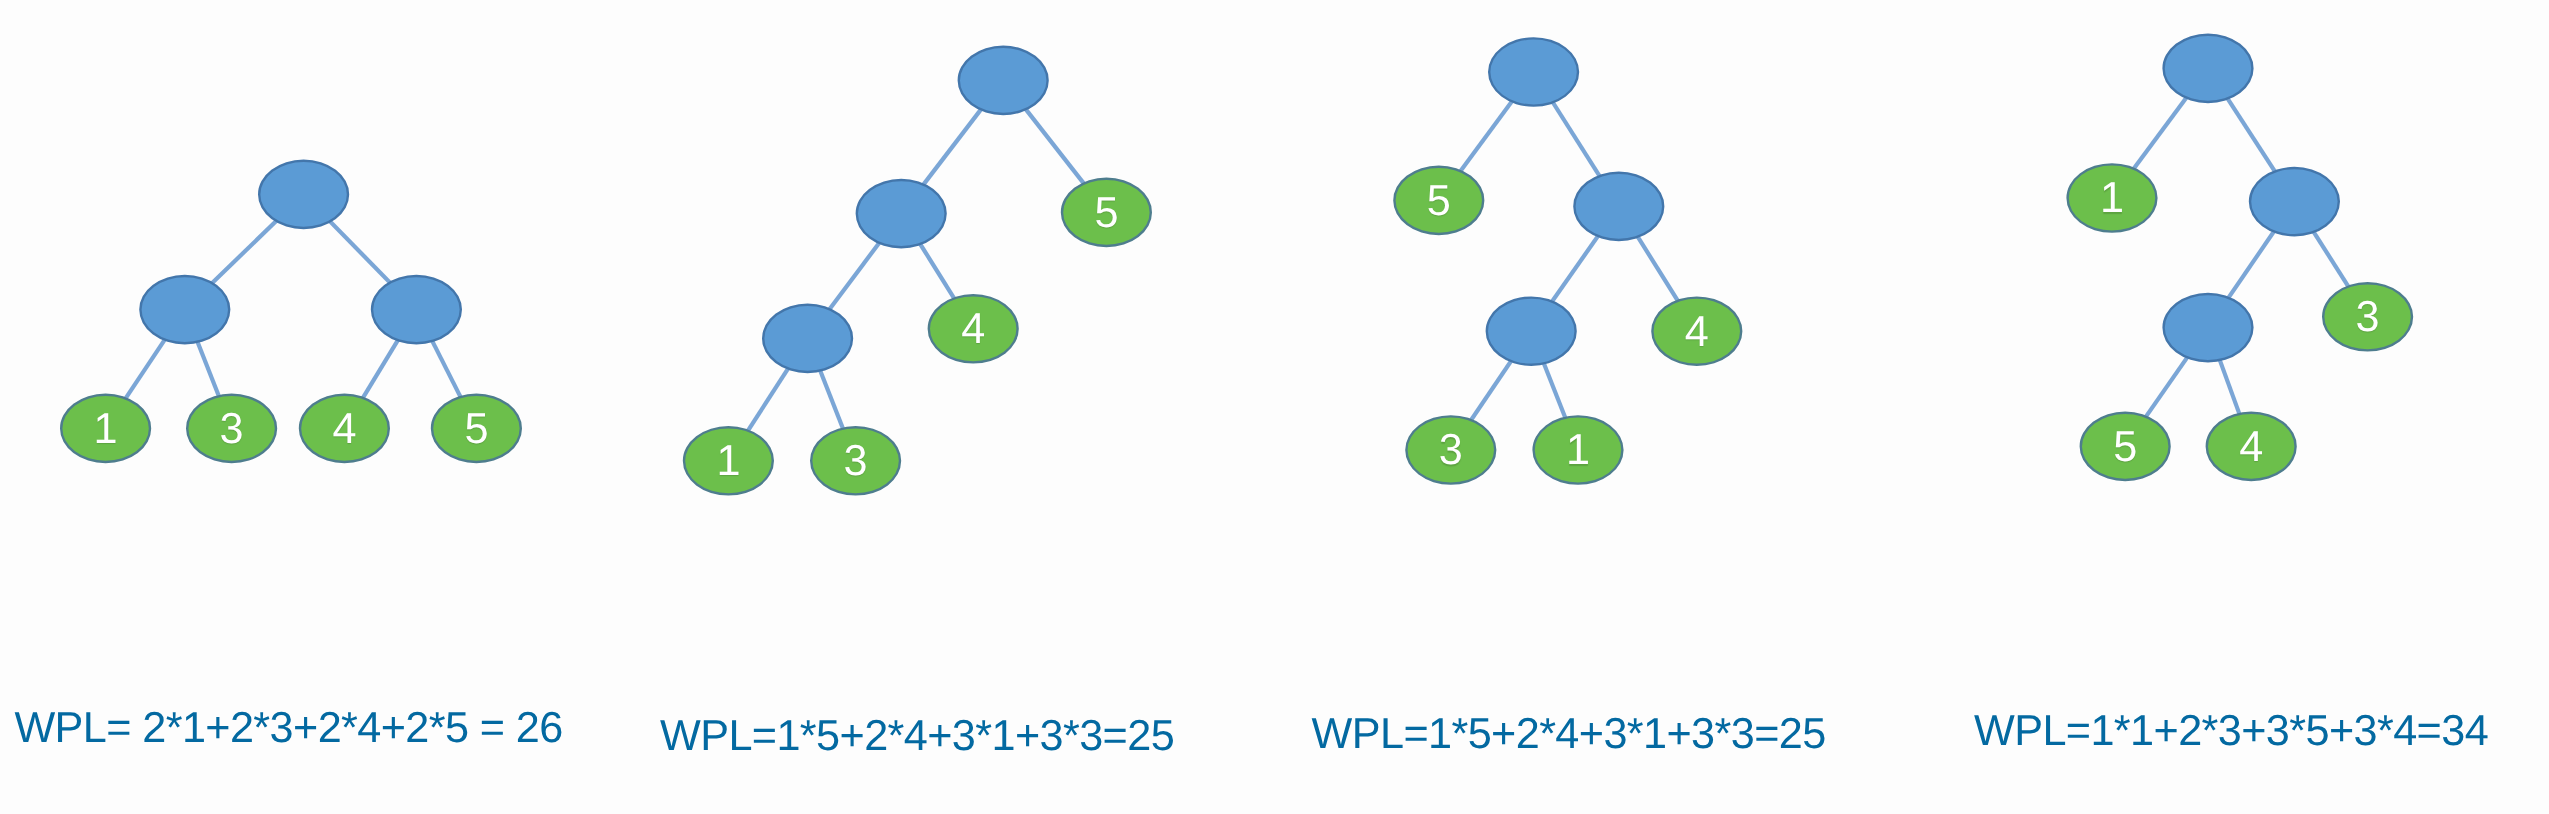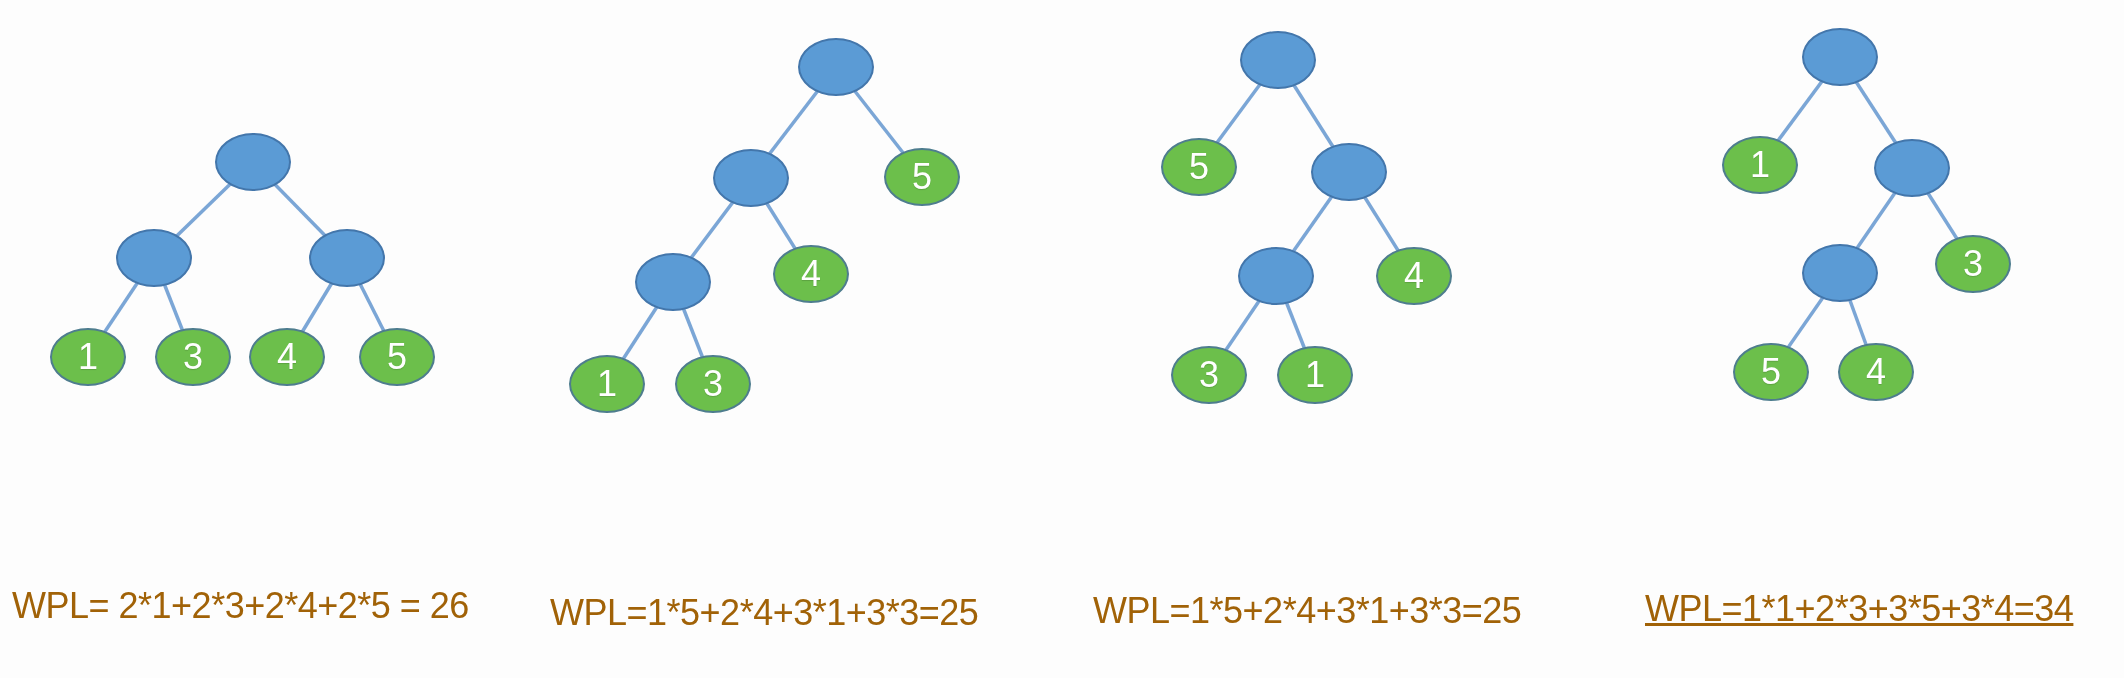--- a/index.html
+++ b/index.html
@@ -46,21 +46,21 @@
   }
   .node .lbl {
     color: #ffffff;
     font-size: 36px;
     line-height: 1;
     text-shadow: 0 1px 1px rgba(0,0,0,0.15);
   }
   .formula {
     position: absolute;
     font-size: 36px;
-    color: #a16207;
+    color: #0369a1;
     letter-spacing: -0.5px;
     white-space: nowrap;
   }
 </style>
 </head>
 <body>
 
 <div id="canvas">
 
   <svg id="edges" viewBox="0 0 2124 678" xmlns="http://www.w3.org/2000/svg">
@@ -160,16 +160,16 @@
     <div class="node internal" style="left:1802px; top:244px;"></div>
     <div class="node leaf" style="left:1935px; top:235px;">
         <span class="lbl">3</span>
       </div>
     <div class="node leaf" style="left:1733px; top:343px;">
         <span class="lbl">5</span>
       </div>
     <div class="node leaf" style="left:1838px; top:343px;">
         <span class="lbl">4</span>
       </div>
-    <div class="formula" style="left:1645px; top:588px;text-decoration:underline;">WPL=1*1+2*3+3*5+3*4=34</div>
+    <div class="formula" style="left:1645px; top:588px;">WPL=1*1+2*3+3*5+3*4=34</div>
   </div>
 
 </div>
 
 </body></html>

